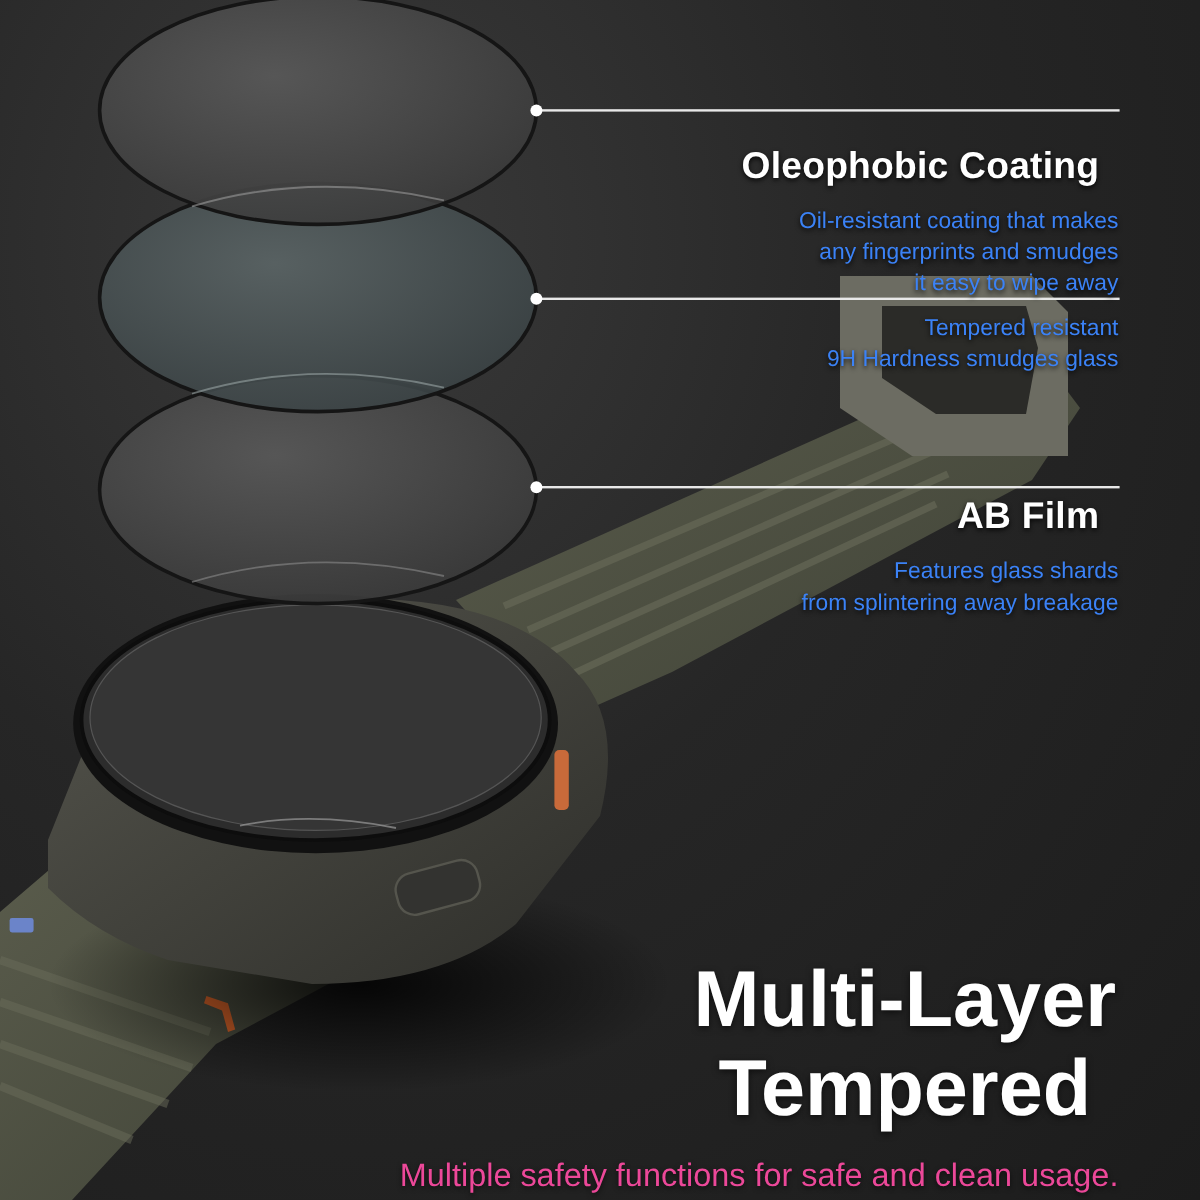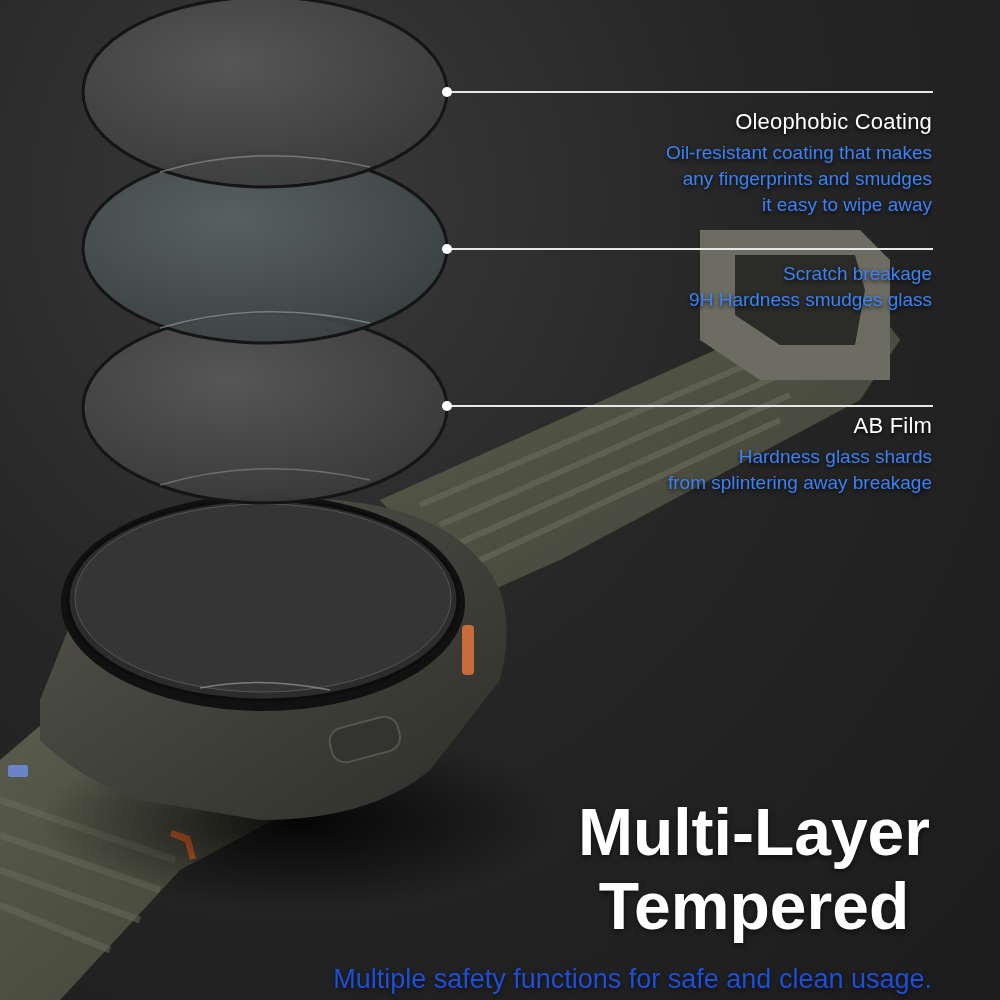--- a/index.html
+++ b/index.html
@@ -15,32 +15,32 @@
       position:absolute; height:2px; background:#e8e8e8;
     }
     .callout-dot {
       position:absolute; width:10px; height:10px; border-radius:50%; background:#fff;
     }
     .callout {
       position:absolute; right:68px; text-align:right;
       text-shadow: 0 2px 4px rgba(0,0,0,0.85);
     }
     .callout h2 {
-      margin:0; font-size:22px; font-weight:400; letter-spacing:0.2px; line-height:36px;
+      margin:16px; font-size:31px; font-weight:700; letter-spacing:0.2px; line-height:36px;
     }
     .callout p {
       margin:0; font-size:19px; line-height:26px; color:#3b82f6;
     }
     .headline {
       position:absolute; right:70px; top:795px; text-align:center;
       font-size:66px; font-weight:700; line-height:74px;
       text-shadow: 0 2px 6px rgba(0,0,0,0.6);
     }
     .tagline {
-      position:absolute; right:68px; top:964px; font-size:27px; color:#1d4ed8;
+      position:absolute; right:68px; top:964px; font-size:27px; color:#ec4899;
       text-shadow: 0 2px 4px rgba(0,0,0,0.6);
     }
   </style>
 </head>
 <body>
 
 <div class="scene">
 
   <svg class="art" width="1000" height="1000" viewBox="0 0 1000 1000">
     <defs>
@@ -122,27 +122,27 @@
   <div class="callout-dot" style="left:442px; top:401px;"></div>
 
   <div class="callout" style="top:104px;">
     <h2>Oleophobic Coating</h2>
     <p>Oil-resistant coating that makes</p>
     <p>any fingerprints and smudges</p>
     <p>it easy to wipe away</p>
   </div>
 
   <div class="callout" style="top:261px;">
-    <p>Scratch breakage</p>
+    <p>Tempered resistant</p>
     <p>9H Hardness smudges glass</p>
   </div>
 
-  <div class="callout" style="top:408px;">
+  <div class="callout" style="top:396px;">
     <h2>AB Film</h2>
-    <p>Hardness glass shards</p>
+    <p>Features glass shards</p>
     <p>from splintering away breakage</p>
   </div>
 
   <div class="headline">
     <div>Multi-Layer</div>
     <div>Tempered</div>
   </div>
 
   <div class="tagline">Multiple safety functions for safe and clean usage.</div>
 </div>

